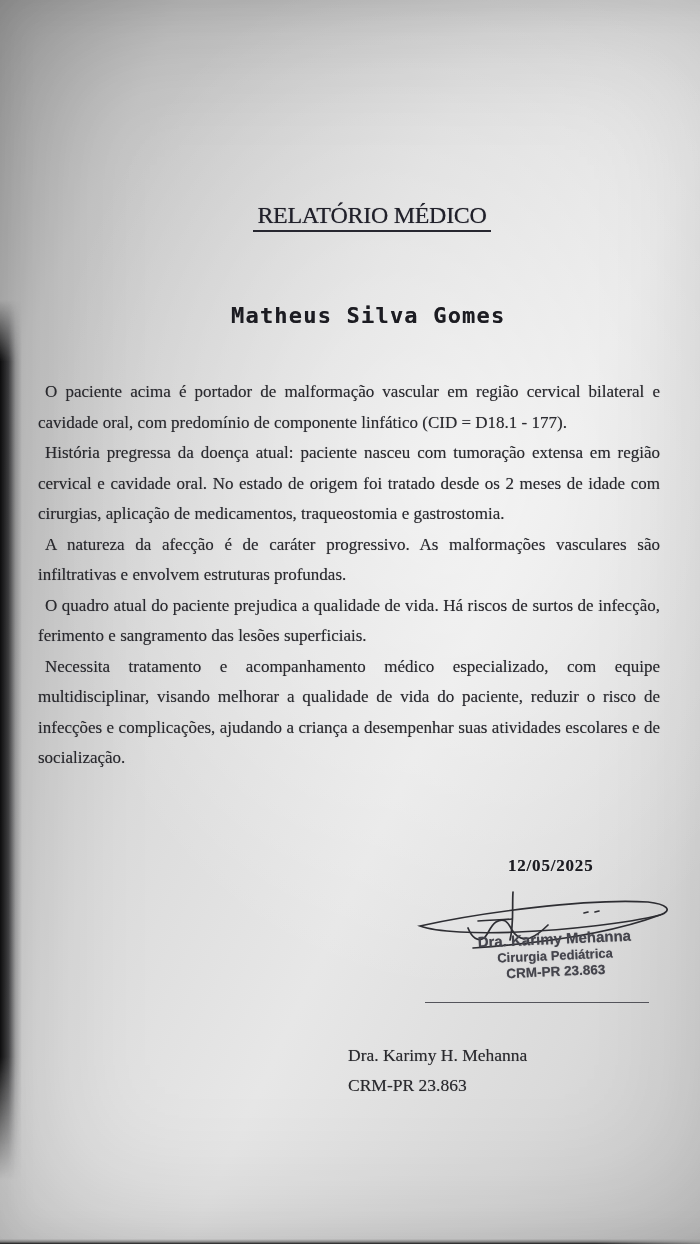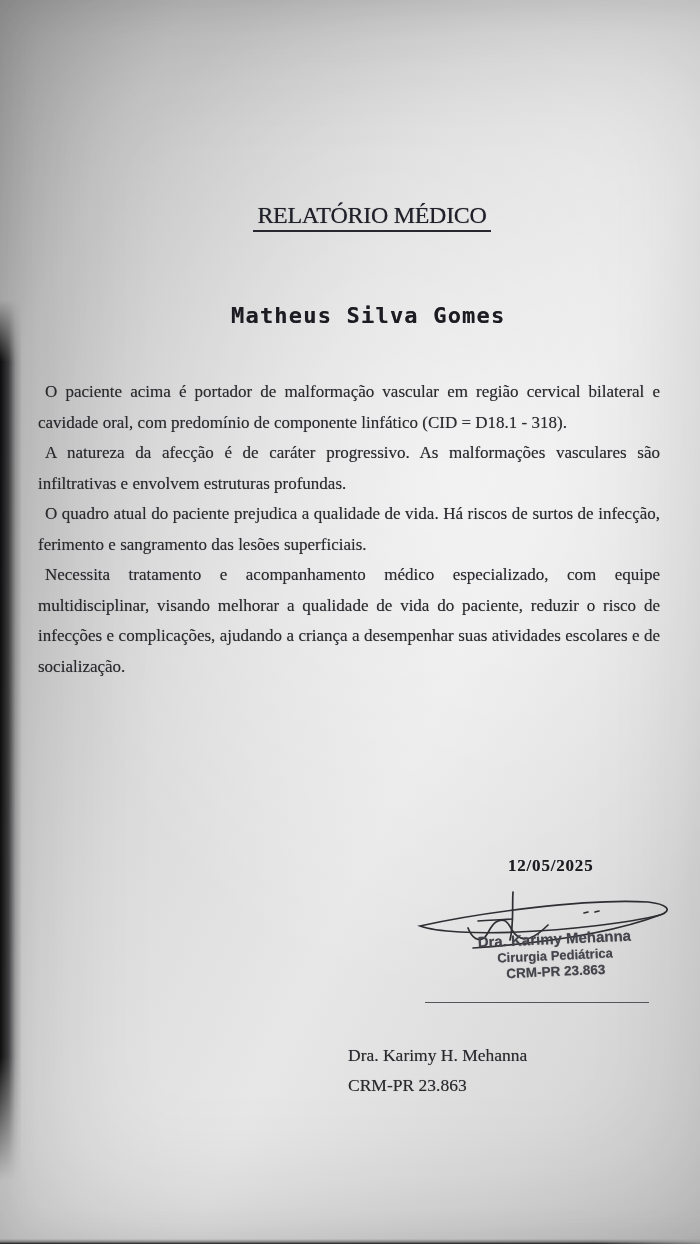--- a/index.html
+++ b/index.html
@@ -92,21 +92,22 @@
 </head>
 <body>
 
 <div class="photo">
 
   <h1 class="title"><span class="u">RELATÓRIO MÉDICO</span></h1>
 
   <div class="patient">Matheus Silva Gomes</div>
 
   <div class="body-text">
-    <p>O paciente acima é portador de malformação vascular em região cervical bilateral e cavidade oral, com predomínio de componente linfático (CID = D18.1 - 318).</p>
+    <p>O paciente acima é portador de malformação vascular em região cervical bilateral e cavidade oral, com predomínio de componente linfático (CID = D18.1 - 177).</p>
+    <p>História pregressa da doença atual: paciente nasceu com tumoração extensa em região cervical e cavidade oral. No estado de origem foi tratado desde os 2 meses de idade com cirurgias, aplicação de medicamentos, traqueostomia e gastrostomia.</p>
     <p>A natureza da afecção é de caráter progressivo. As malformações vasculares são infiltrativas e envolvem estruturas profundas.</p>
     <p>O quadro atual do paciente prejudica a qualidade de vida. Há riscos de surtos de infecção, ferimento e sangramento das lesões superficiais.</p>
     <p>Necessita tratamento e acompanhamento médico especializado, com equipe multidisciplinar, visando melhorar a qualidade de vida do paciente, reduzir o risco de infecções e complicações, ajudando a criança a desempenhar suas atividades escolares e de socialização.</p>
   </div>
 
   <div class="date">12/05/2025</div>
 
   <svg class="signature-svg" width="290" height="118" viewBox="0 0 290 118" fill="none">
     <g stroke="#2e2e33" stroke-width="1.7" fill="none" stroke-linecap="round">
       <path d="M22,44 C80,31 190,16 250,20 C268,22 276,28 262,33 C230,41 170,48 120,50 C80,52 38,50 22,44 Z"></path>

